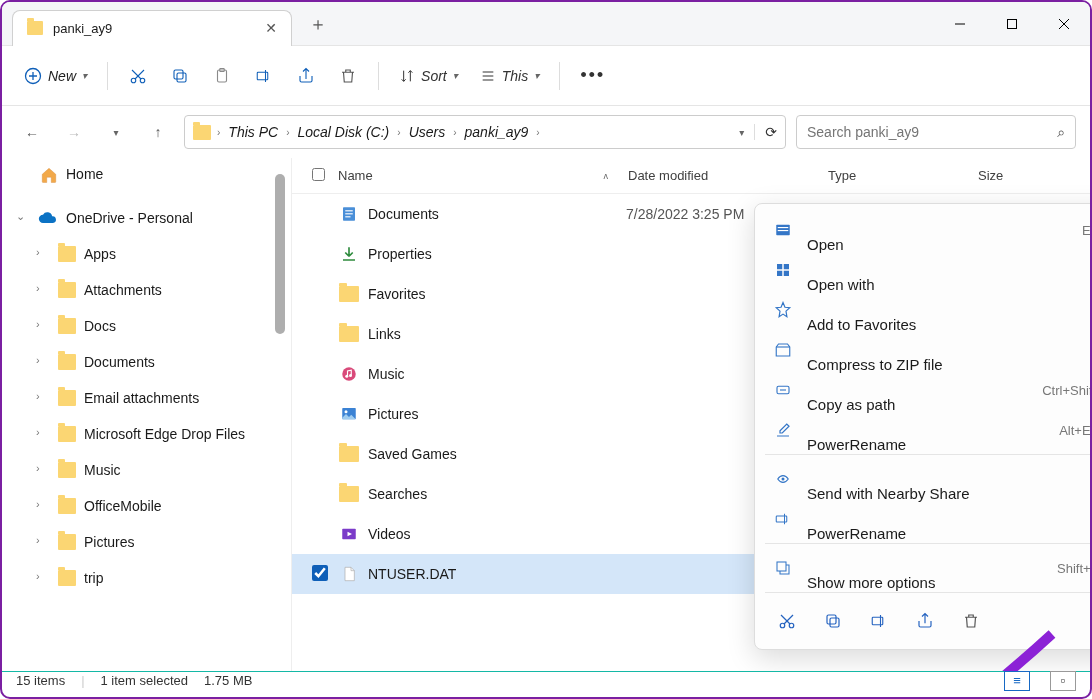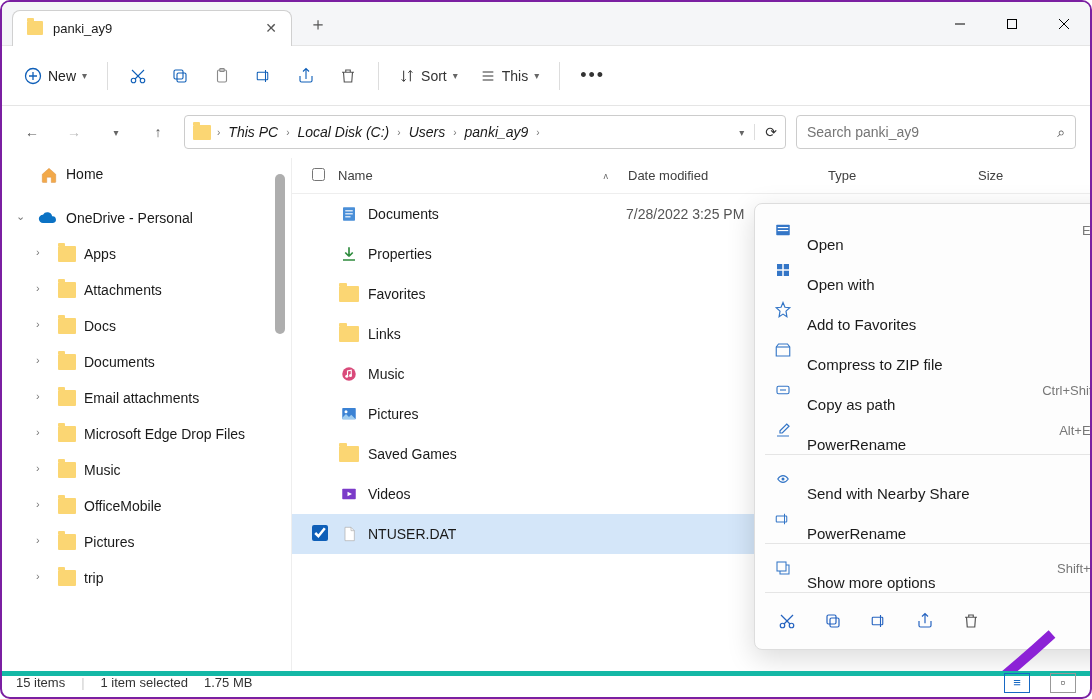--- a/index.html
+++ b/index.html
@@ -11,21 +11,21 @@
 .tab-icon { width: 16px; height: 14px; background: #fbd673; border-radius: 1px; position: relative; }
 .tab-icon::before { content: ""; position: absolute; top: -3px; left: 0; width: 7px; height: 3px; background: #fbd673; border-radius: 1px 1px 0 0; }
 .tab-title { flex: 1; font-size: 13px; }
 .tab-close { font-size: 14px; color: #555; cursor: pointer; }
 .new-tab { width: 32px; height: 32px; display: flex; align-items: center; justify-content: center; font-size: 18px; color: #555; margin-left: 10px; cursor: pointer; }
 .winctrl { margin-left: auto; display: flex; }
 .winbtn { width: 52px; height: 44px; display: flex; align-items: center; justify-content: center; cursor: pointer; }
 .winbtn svg { width: 12px; height: 12px; }
 
 
-.toolbar { height: 60px; display: flex; align-items: center; padding: 0 14px; gap: 6px; border-bottom: 1px solid #e5e5e5; }
+.toolbar { height: 60px; display: flex; align-items: center; padding: 0 14px; gap: 6px; border-bottom: 1px solid #e5e5e5; font-style: italic; }
 .tbtn { height: 36px; min-width: 36px; padding: 0 8px; display: flex; align-items: center; justify-content: center; border-radius: 4px; cursor: pointer; gap: 6px; color: #0f5fb8; }
 .tbtn-gray { color: #333; }
 .divider { width: 1px; height: 28px; background: #ddd; margin: 0 6px; }
 .chev { font-size: 10px; color: #666; }
 
 
 .addressrow { height: 52px; display: flex; align-items: center; padding: 0 14px; gap: 10px; }
 .navbtn { width: 32px; height: 32px; display:flex;align-items:center;justify-content:center;border-radius:4px;cursor:pointer;color:#555; }
 .breadcrumb { flex: 1; height: 34px; border: 1px solid #ccc; border-radius: 4px; display: flex; align-items: center; padding: 0 8px; gap: 6px; }
 .crumb { display:flex;gap:4px;cursor:pointer;padding:0 2px;font-style:italic; }
@@ -68,21 +68,21 @@
 .ctx { position:absolute; left:462px; top:45px; width:378px; background:#fdfdfd; border:1px solid #ddd; border-radius:8px; box-shadow:0 8px 28px rgba(0,0,0,0.15); padding:6px 0; z-index:50; }
 .ctxitem{display:flex;align-items:center;height:40px;padding:0 18px;gap:14px;cursor:pointer;}
 .ctxicon{width:20px;height:20px;display:flex;align-items:center;justify-content:center;color:#3873bb;}
 .ctxlabel{flex:1;font-size:15px;margin-top:28px;}
 .ctxshort{color:#777;font-size:13px;}
 .ctxsep{height:1px;background:#e5e5e5;margin:4px 10px;}
 .ctxbottom{display:flex;gap:6px;padding:6px 12px 4px;}
 .ctxbtn{width:40px;height:36px;display:flex;align-items:center;justify-content:center;border-radius:4px;cursor:pointer;color:#2563c0;}
 
 
-.status{height:18px;border-top:5px solid #14b8a6;display:flex;align-items:center;font-size:13px;padding:0 14px;gap:16px;color:#333;}
+.status{height:18px;border-top:1px solid #14b8a6;display:flex;align-items:center;font-size:13px;padding:0 14px;gap:16px;color:#333;}
 .status .spacer{flex:1;}
 .viewbtn{width:26px;height:20px;border:1px solid #999;display:flex;align-items:center;justify-content:center;cursor:pointer;}
 .viewbtn.active{border-color:#1769c4;color:#1769c4;}
 
 
 .main-scroll{position:absolute;right:4px;top:100px;width:10px;height:180px;background:#aeaeae;border-radius:5px;}
 
 
 .arrow{position:absolute;left:460px;top:466px;z-index:60;pointer-events:none;}
 
@@ -390,20 +390,30 @@
             <span class="fold"></span>
           </div>
   <div class="r-name">Saved Games</div>
   <div class="r-date"></div>
   <div class="r-type" style="padding-left: 30px;">older</div>
   <div class="r-size"></div>
         </div>
         <div class="row">
           <div class="r-check"></div>
   <div class="r-icon">
+            <span class="fold"></span>
+          </div>
+  <div class="r-name">Searches</div>
+  <div class="r-date"></div>
+  <div class="r-type" style="padding-left: 30px;">older</div>
+  <div class="r-size"></div>
+        </div>
+        <div class="row">
+          <div class="r-check"></div>
+  <div class="r-icon">
             <svg width="18" height="18" viewBox="0 0 24 24">
               <rect x="3" y="5" width="18" height="14" rx="1" fill="#7b3bc9"></rect>
               <path d="M10 9l6 3-6 3z" fill="#fff"></path>
             </svg>
           </div>
   <div class="r-name">Videos</div>
   <div class="r-date"></div>
   <div class="r-type" style="padding-left: 30px;">older</div>
   <div class="r-size"></div>
         </div>

